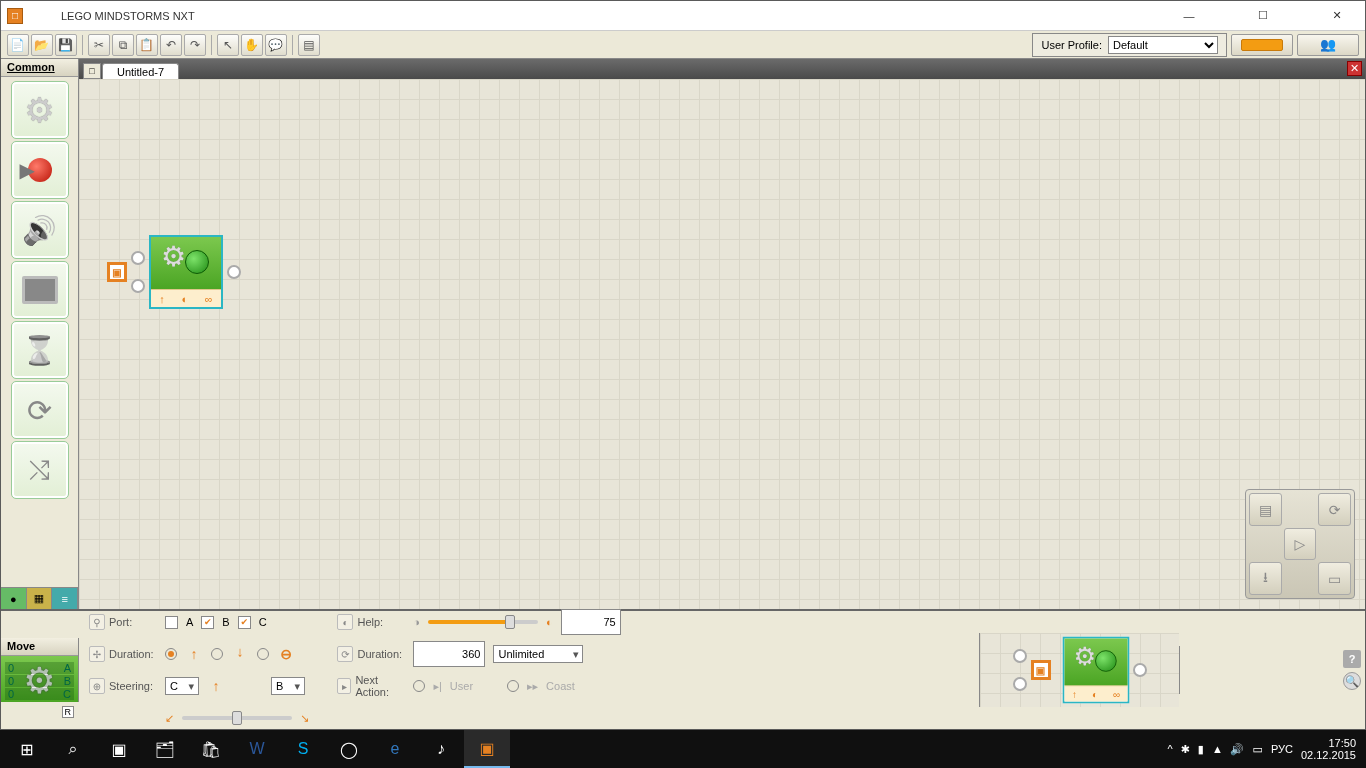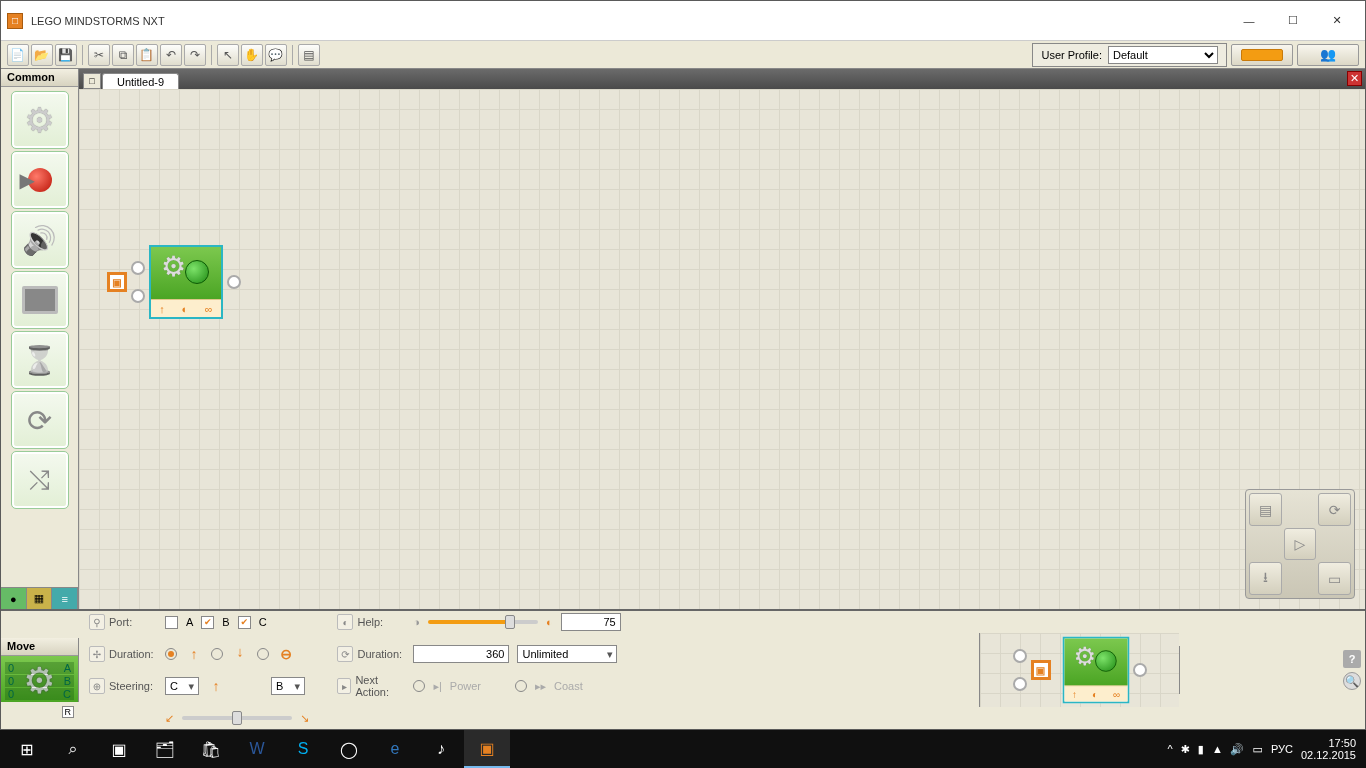--- a/index.html
+++ b/index.html
@@ -1,20 +1,20 @@
 <!DOCTYPE html>
 <html><head>
 <meta charset="utf-8">
 <style>
   * { box-sizing: border-box; margin: 0; padding: 0; font-family: "Segoe UI", Tahoma, sans-serif; font-size: 11px; }
   html, body { width: 1366px; height: 768px; overflow: hidden; background: #000; }
   .window { width: 1366px; height: 730px; background: #ece9d8; display: flex; flex-direction: column; border: 1px solid #5a5a5a; }
   
   
-  .titlebar { height: 40px; background: #fff; display: flex; align-items: center; padding: 0 6px; border-bottom: 1px solid #ccc; }
+  .titlebar { height: 30px; background: #fff; display: flex; align-items: center; padding: 0 6px; border-bottom: 1px solid #ccc; gap: 30px; }
   .titlebar .app-icon { width: 16px; height: 16px; background: #e58122; border: 1px solid #a85b0f; margin-right: 8px; display:flex;align-items:center;justify-content:center;}
   .titlebar .app-icon::after{content:"□";font-size:10px;color:#fff;}
   .titlebar .title { color:#333; }
   .titlebar .spacer { flex:1; }
   .winbtn { width:44px; height:28px; display:flex; align-items:center; justify-content:center; color:#333; }
   
   
   .menubar { height:20px; background:#ece9d8; display:flex; align-items:center; padding:0 6px; gap:14px; border-bottom:1px solid #aaa;}
   .menubar span { text-decoration:underline; text-decoration-color:transparent; }
   .menubar span::first-letter{text-decoration:underline;}
@@ -26,21 +26,21 @@
   .toolbar .rightgrp{margin-left:auto;display:flex;align-items:center;gap:4px;}
   .profilebox{display:flex;align-items:center;gap:6px;border:1px solid #888;padding:0 8px;background:#eeece0;height:24px;}
   .profilebox select{font-size:11px;border:1px solid #888;background:#fff;width:110px;height:18px;}
   .bigbtn{width:62px;height:22px;border:1px solid #999;background:linear-gradient(#f8f6ee,#dcd8c6);border-radius:2px;display:flex;align-items:center;justify-content:center;}
   .bigbtn.orange::after{content:"";width:40px;height:10px;background:#f39c12;border-radius:2px;border:1px solid #c87a0a;}
   .bigbtn.user::after{content:"👥";color:#f39c12;font-size:13px;}
   
   
   .mainarea{flex:1;display:flex;min-height:0;}
   .palette{width:78px;background:#ece9d8;border-right:1px solid #888;display:flex;flex-direction:column;}
-  .palette-header{background:linear-gradient(#f2efe1,#d7d3c0);font-weight:bold;padding:2px 6px;border-bottom:1px solid #999;height:18px;}
+  .palette-header{background:linear-gradient(#f2efe1,#d7d3c0);font-weight:bold;padding:2px 6px;border-bottom:1px solid #999;height:18px;text-decoration:underline;}
   .palette-body{flex:1;display:flex;flex-direction:column;align-items:center;padding:4px 0;gap:2px;overflow:hidden;}
   .palitem{width:58px;height:58px;border:1px solid #9c9;background:linear-gradient(#f4f9ef,#e2efd5);border-radius:5px;display:flex;align-items:center;justify-content:center;font-size:30px;color:#888;box-shadow:inset 0 0 0 2px #fff;}
   .palitem.record::before{content:"";width:24px;height:24px;border-radius:50%;background:radial-gradient(circle at 35% 35%,#ff7a6a,#b91205);display:block;position:relative;}
   .palitem.record{position:relative}
   .palitem.record::after{content:"▶";position:absolute;left:8px;color:#777;font-size:20px;}
   .palitem.sound::before{content:"🔊";font-size:28px;filter:grayscale(1);}
   .palitem.display{background:linear-gradient(#f4f9ef,#e2efd5);}
   .palitem.display::before{content:"";width:30px;height:22px;background:#888;border:3px solid #bbb;border-radius:2px;}
   .palitem.wait::before{content:"⌛";font-size:28px;filter:grayscale(1);}
   .palitem.loop::before{content:"⟳";font-size:30px;}
@@ -94,21 +94,21 @@
   .cfglabel{width:68px;color:#555;display:flex;align-items:center;gap:4px;}
   .cfglabel .ic{width:16px;height:16px;border:1px solid #bbb;background:#f3f0e4;border-radius:2px;display:flex;align-items:center;justify-content:center;font-size:10px;color:#888;}
   .chk{width:13px;height:13px;border:1px solid #888;background:#fff;display:inline-flex;align-items:center;justify-content:center;font-size:9px;color:#e58122;}
   .chk.on::after{content:"✔";}
   .radiodot{width:12px;height:12px;border:1px solid #888;border-radius:50%;display:inline-flex;align-items:center;justify-content:center;}
   .radiodot.on::after{content:"";width:6px;height:6px;border-radius:50%;background:#e58122;}
   .arric{width:18px;height:18px;display:flex;align-items:center;justify-content:center;font-size:14px;font-weight:bold;}
   .arric.up{color:#e58122;}
   .arric.down{color:#e58122;transform:rotate(180deg);}
   .arric.stop{color:#e58122;}
-  .numbox{width:60px;height:18px;border:1px solid #888;background:#fff;text-align:right;padding:4px 4px;}
+  .numbox{width:60px;height:18px;border:1px solid #888;background:#fff;text-align:right;padding:12px 4px;}
   .selbox{height:18px;border:1px solid #888;background:#fff;padding:0 4px;display:flex;align-items:center;gap:6px;}
   .selbox::after{content:"▾";margin-left:auto;color:#555;}
   .sliderbar{width:110px;height:4px;background:#ccc;position:relative;border-radius:2px;}
   .sliderbar .thumb{position:absolute;top:-5px;width:10px;height:14px;background:#ddd;border:1px solid #888;border-radius:2px;}
   .sliderbar.orange{background:linear-gradient(90deg,#f39c12 0 70%,#ccc 70%);}
   .faded{color:#aaa;}
   
   
   .cfgright{width:200px;border-left:1px solid #888;background-color:#e8e5d8;background-image:linear-gradient(#d9d6c8 1px,transparent 1px),linear-gradient(90deg,#d9d6c8 1px,transparent 1px);background-size:20px 20px;display:flex;align-items:center;justify-content:center;position:relative;}
   .infocol{width:186px;border-left:1px solid #888;background:#ece9d8;display:flex;flex-direction:column;align-items:center;gap:4px;padding-top:4px;}
@@ -184,21 +184,21 @@
         <div class="pftab g">●</div>
         <div class="pftab o">▦</div>
         <div class="pftab t">≡</div>
       </div>
     </div>
 
     <div class="canvaswrap">
       <div class="tabbar">
         <div class="tabnew">□</div>
         <div class="tab">
-            <span>Untitled-9</span>
+            <span>Untitled-7</span>
           </div>
         <div class="closeX">✕</div>
       </div>
       <div class="canvas">
 
         <div class="startseq">
           <div class="startplate">▣</div>
           <div class="connodes">
             <span class="conn"></span>
             <span class="conn"></span>
@@ -312,33 +312,33 @@
               <div class="thumb" style="left:77px"></div>
             </div>
           <span style="color:#e58122">◐</span>
           <input class="numbox" value="75" style="">
         </div>
         <div class="cfgrow">
           <span class="cfglabel">
               <span class="ic">⟳</span>
               <span>Duration:</span>
             </span>
-          <input class="numbox" style="width: 96px;" value="360">
-          <span class="selbox" style="width:100px">
+          <input class="numbox" style="width: 72px;" value="360">
+          <span class="selbox" style="width:90px">
               <span>Unlimited</span>
             </span>
         </div>
         <div class="cfgrow faded">
           <span class="cfglabel">
               <span class="ic">▸</span>
               <span>Next Action:</span>
             </span>
           <span class="radiodot"></span>
           <span>▸|</span>
-          <span>Power</span>
+          <span>User</span>
           <span style="width:18px"></span>
           <span class="radiodot"></span>
           <span>▸▸</span>
           <span>Coast</span>
         </div>
       </div>
     </div>
 
     <div class="cfgright">
       <div style="display:flex;align-items:center">

